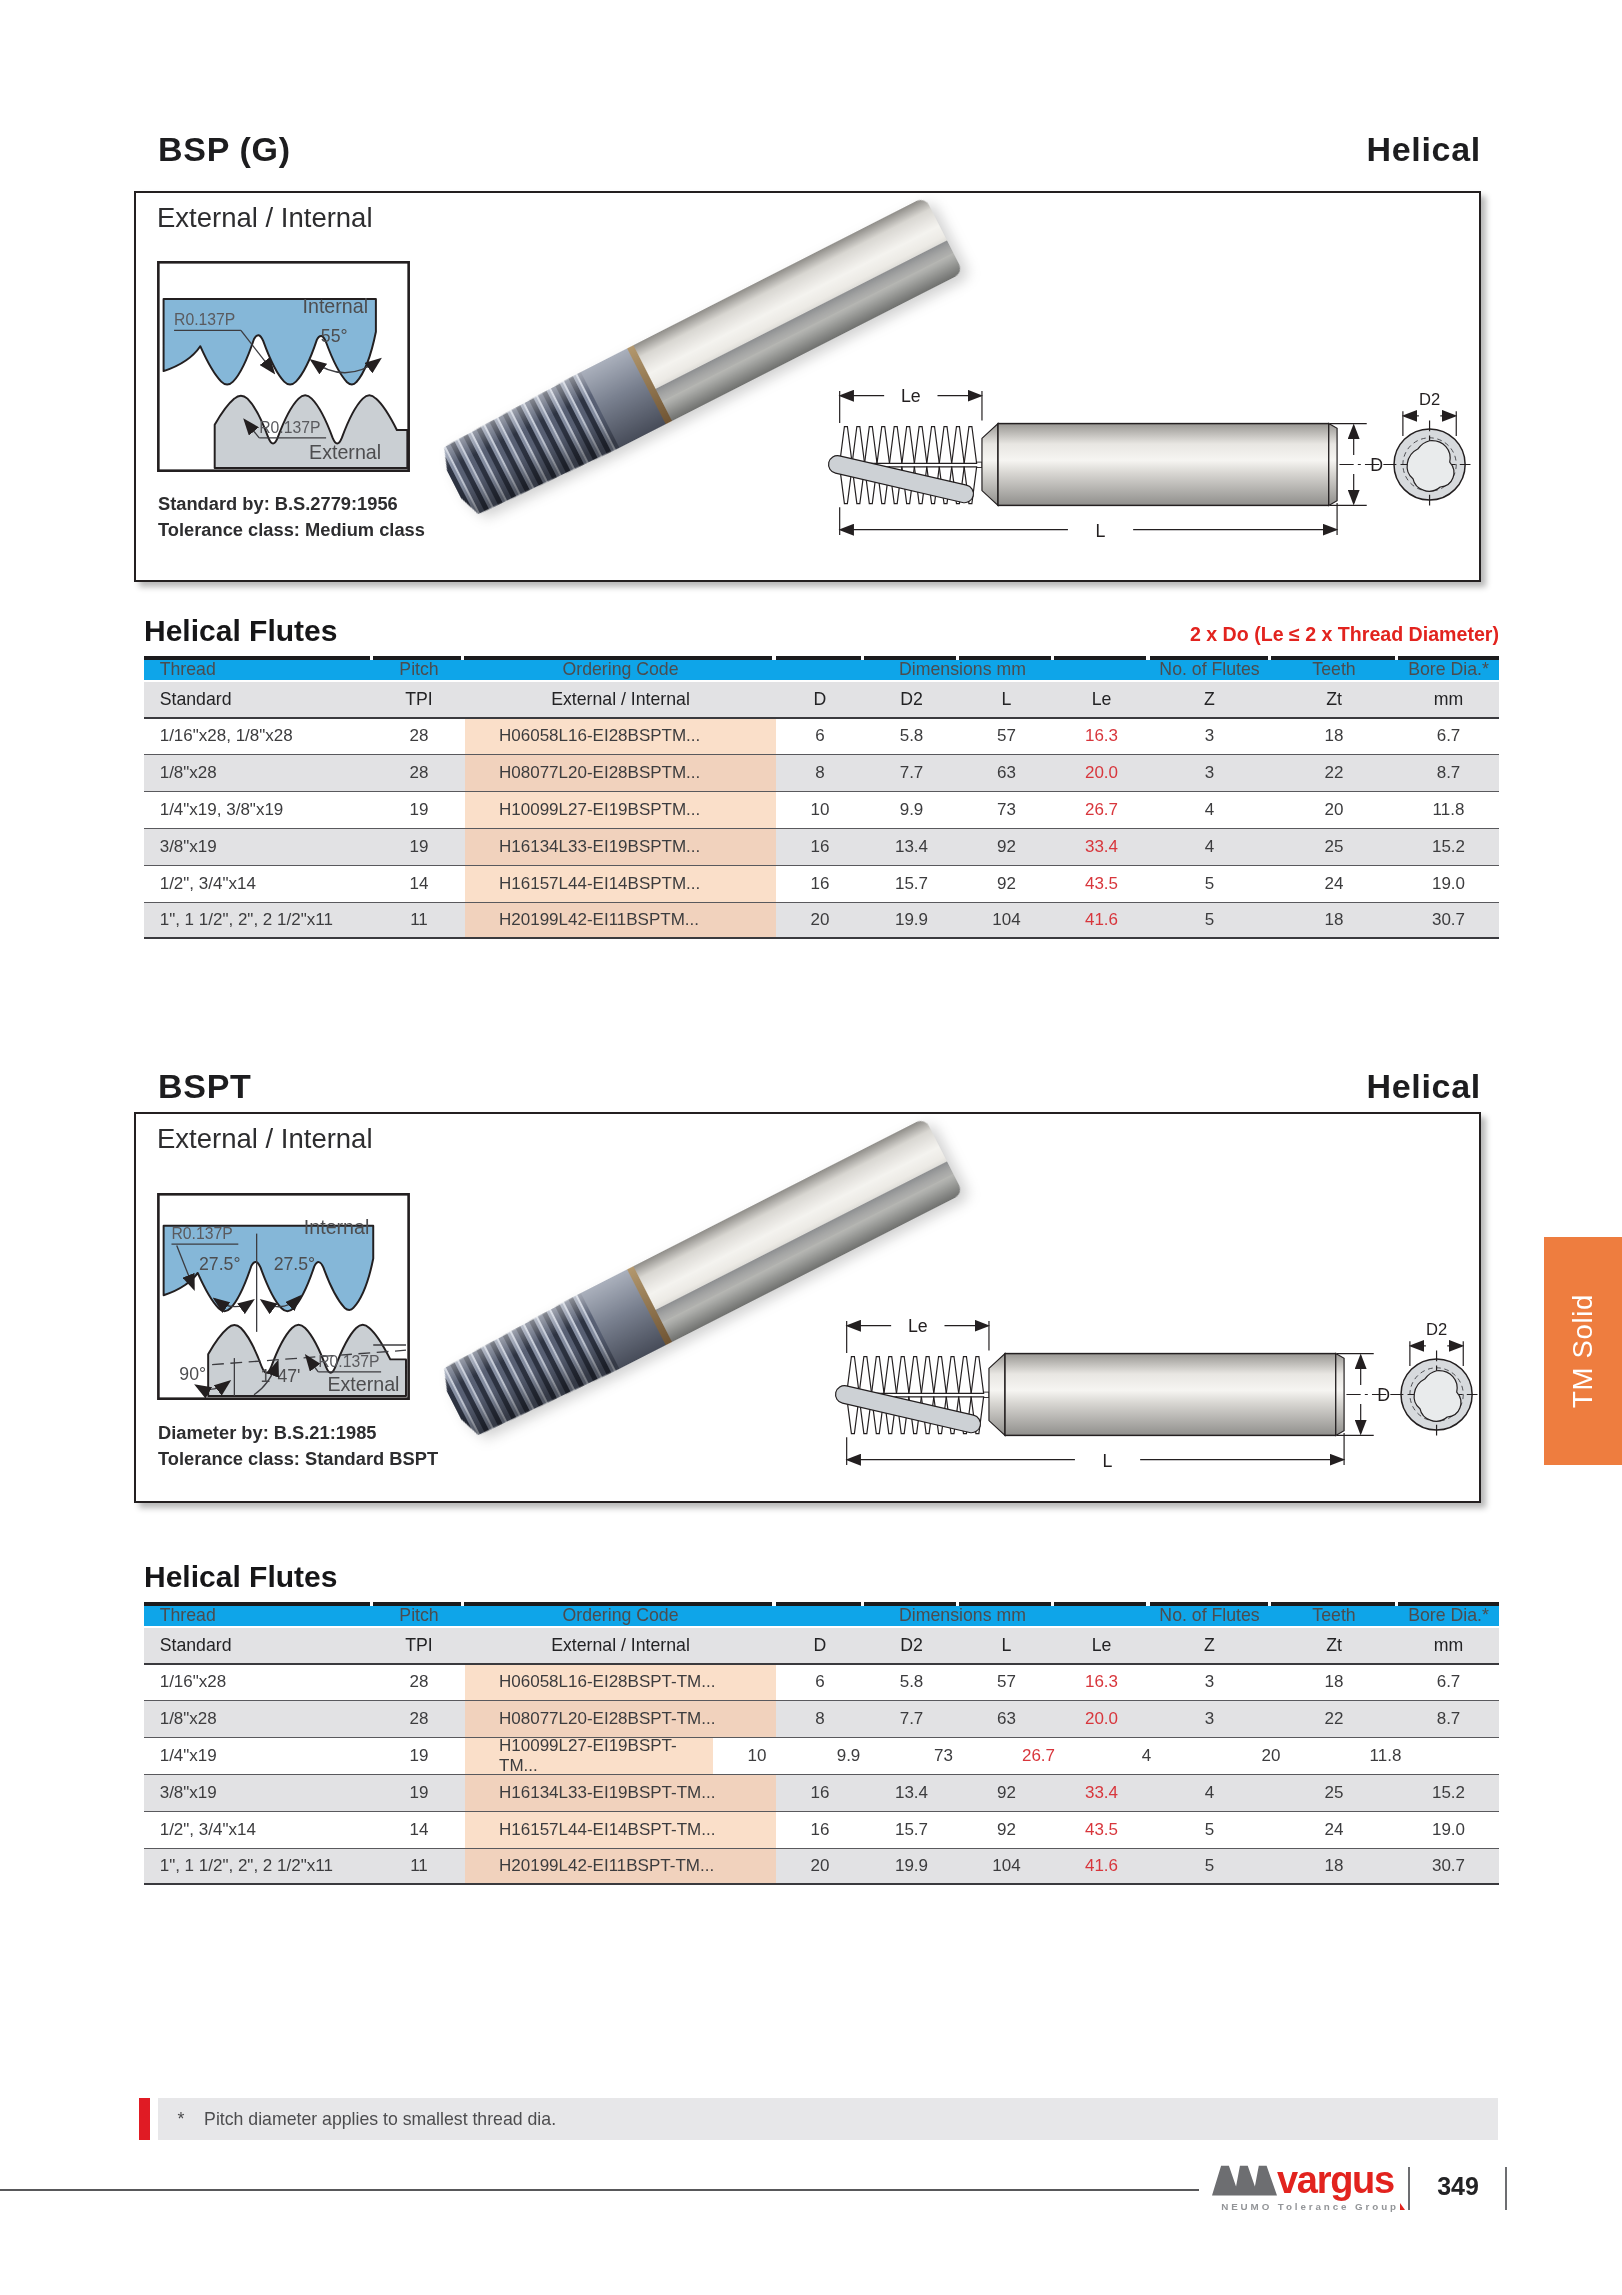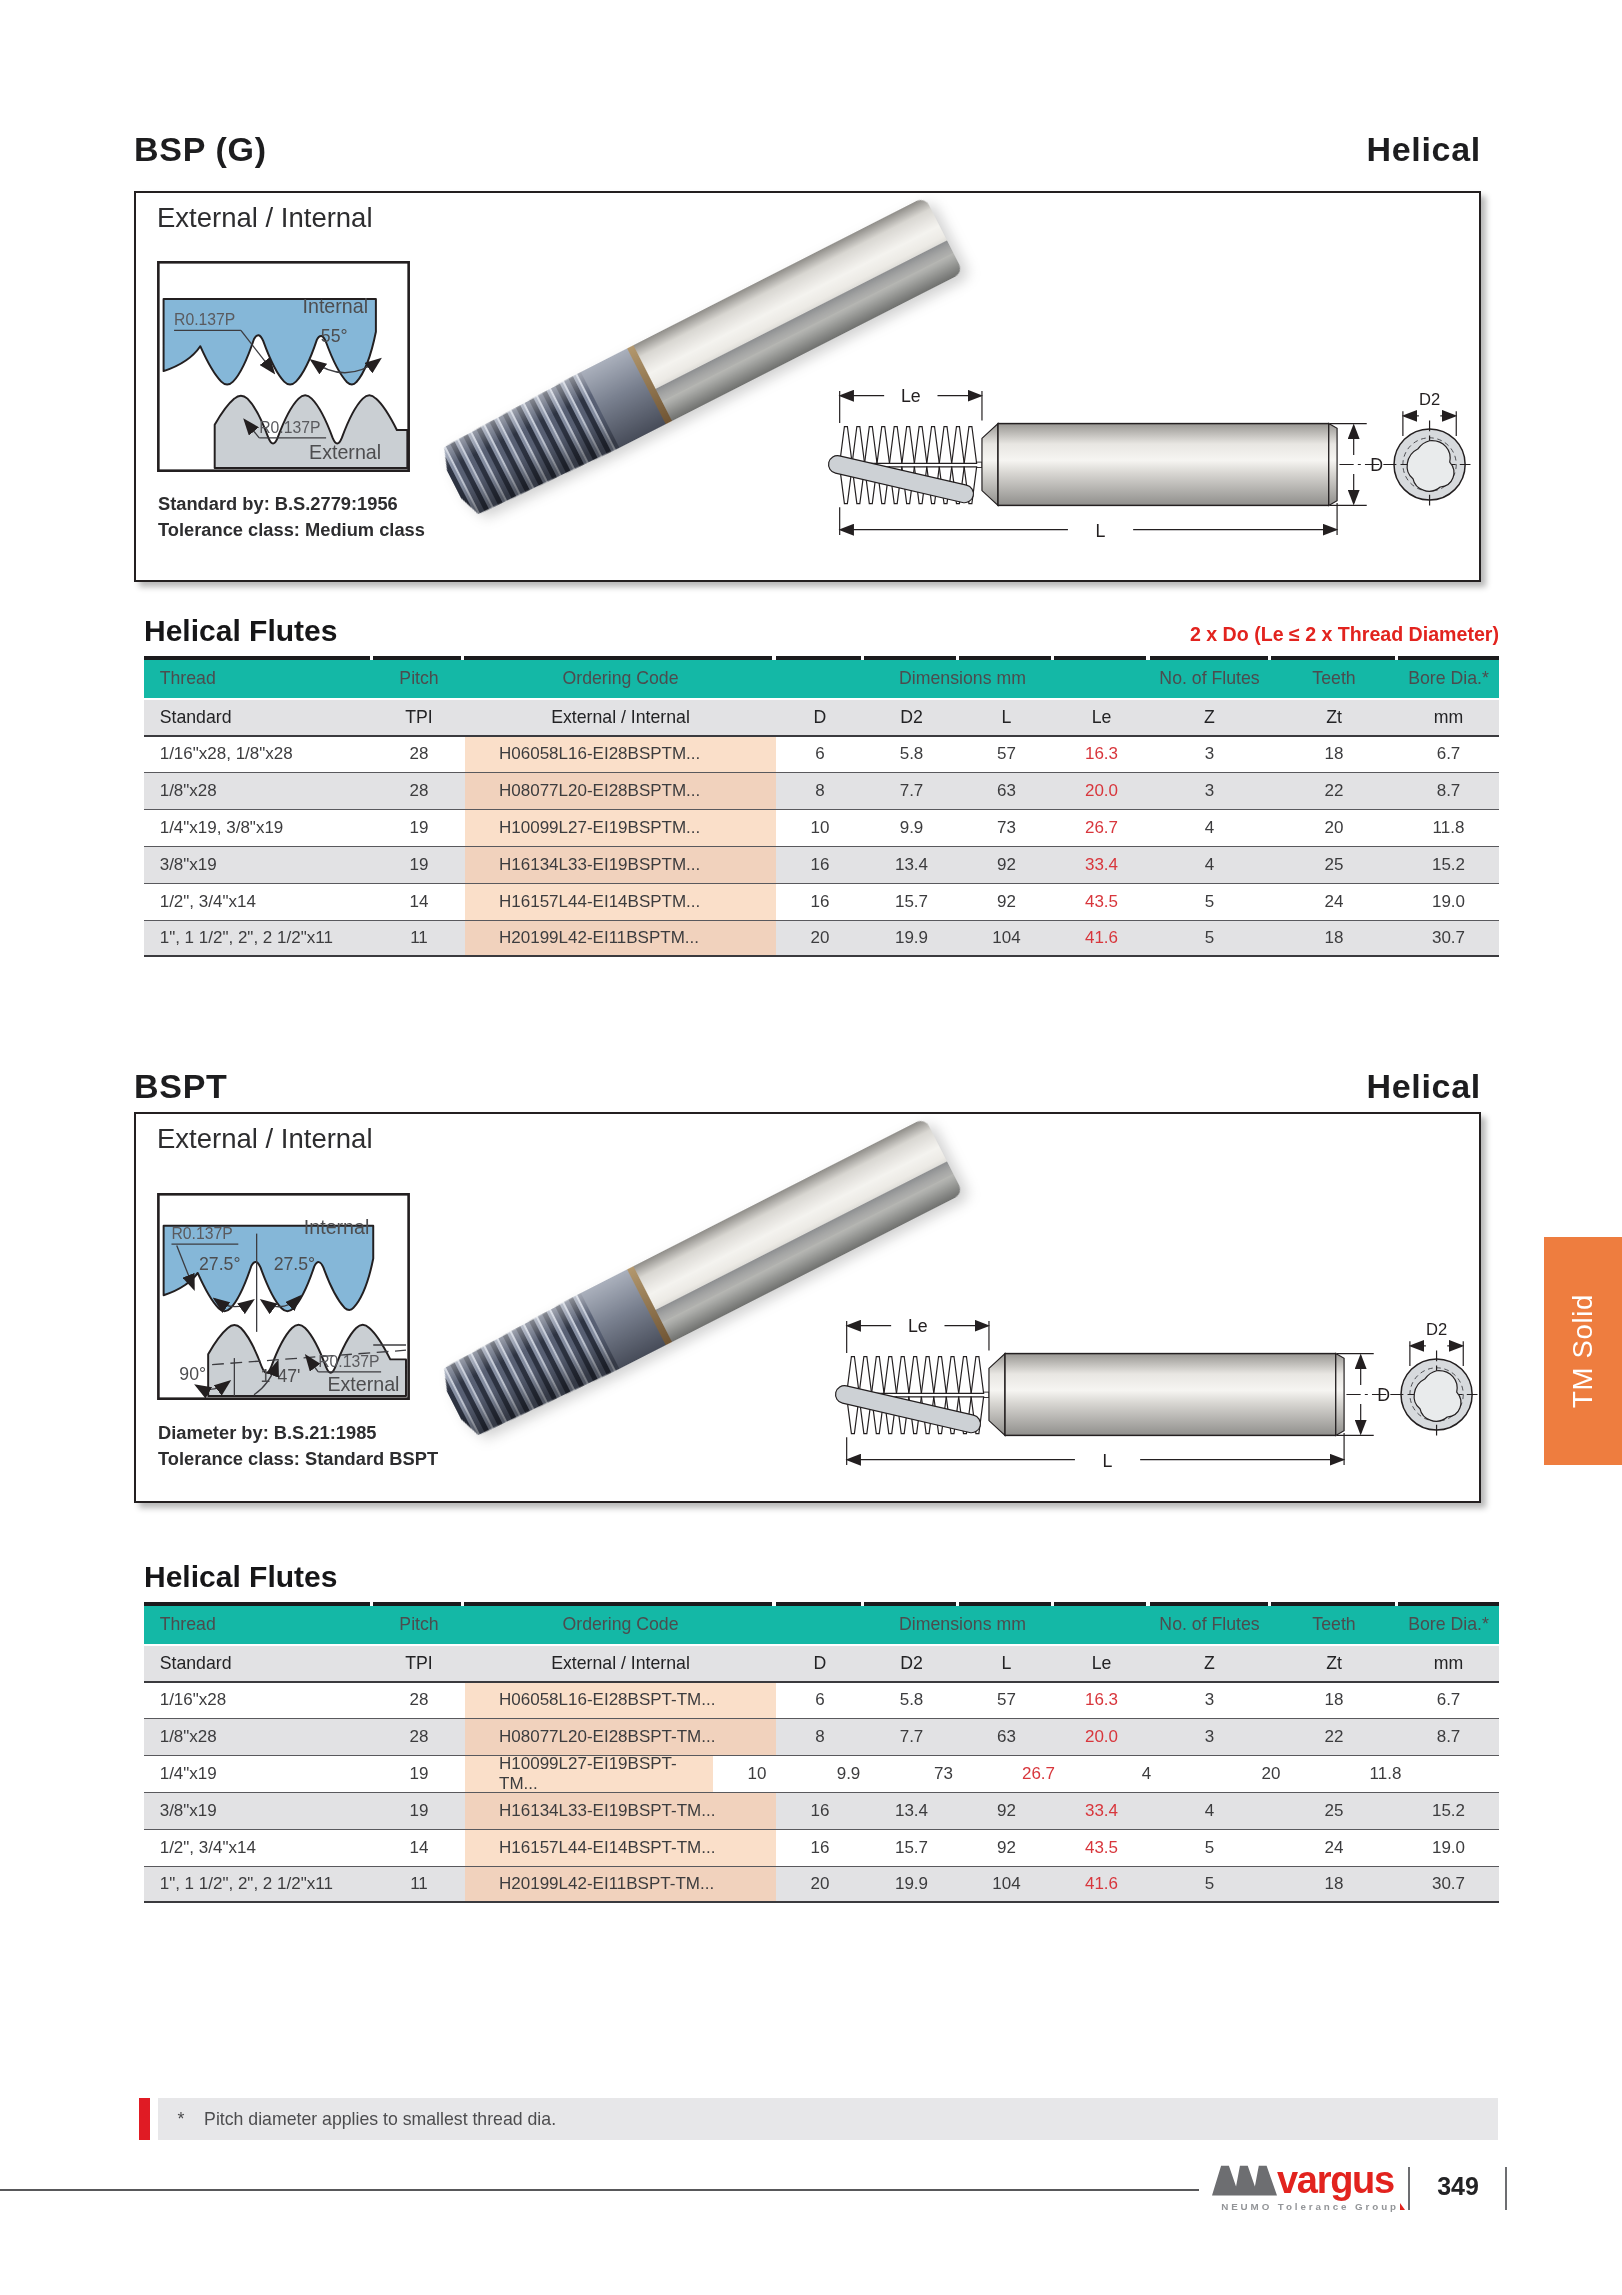--- a/index.html
+++ b/index.html
@@ -3,21 +3,21 @@
 <meta charset="utf-8">
 <style>
   html,body{margin:0;padding:0;background:#fff;}
   *{box-sizing:border-box;}
   .page{position:relative;width:1623px;height:2295px;background:#fff;overflow:hidden;
         font-family:"Liberation Sans",sans-serif;color:#231f20;}
   svg{font-family:"Liberation Sans",sans-serif;}
 
   
   .title-row{position:absolute;left:134px;width:1347px;display:flex;justify-content:space-between;align-items:flex-end;height:41px;}
-  .sec-title{font-size:34px;font-weight:bold;color:#1d1d1f;letter-spacing:0.7px;}
+  .sec-title{font-size:34px;font-weight:bold;color:#1d1d1f;letter-spacing:0.7px;margin-left:24px;}
 
   
   .panel{position:absolute;left:134px;width:1347px;height:391px;background:#fff;
          border:2px solid #231f20;box-shadow:4.6px 4.6px 5.9px rgba(0,0,0,.28);}
   .subtitle{position:absolute;left:21px;top:9.2px;font-size:27.5px;color:#2d2d2f;}
   .profile{position:absolute;left:21px;width:253px;}
   .p1 .profile{top:68px;height:211px;}
   .p2 .profile{top:79px;height:207px;}
   .defined{position:absolute;left:22px;font-size:18.3px;font-weight:bold;color:#2d2d2f;line-height:26px;}
   .p1 .defined{top:298px;}
@@ -46,21 +46,21 @@
   
   .heading-row{position:absolute;left:144px;width:1355px;height:41px;display:flex;justify-content:space-between;align-items:flex-end;}
   .flutes-h{font-size:30px;font-weight:bold;color:#161618;}
   .flutes-note{font-size:19.6px;font-weight:bold;color:#e2231e;padding-bottom:2px;}
 
   
   .ftable{position:absolute;left:144px;width:1355px;}
   .tbar{display:flex;height:3.9px;}
   .tseg{height:3.9px;background:#1b1b1d;}
   .trow{display:flex;width:1355px;}
-  .th1{height:38px;background:#14b8a6;}
+  .th1{height:20px;background:#0ea5e9;}
   .th2{height:37px;background:#e2e2e4;border-top:2px solid #fff;}
   .data{height:37px;border-top:1.3px solid #59595d;}
   .data.first{border-top:2px solid #3a3a3e;}
   .data.last{border-bottom:2px solid #3a3a3e;}
   .even{background:#fff;}
   .odd{background:#e2e2e4;}
   .tcell{display:flex;align-items:center;justify-content:center;height:100%;font-size:17px;color:#3c3c3e;}
   .th1 .tcell{color:#4c4c4e;font-size:17.7px;}
   .th2 .tcell{font-weight:normal;color:#232325;font-size:17.7px;}
   .left{justify-content:flex-start;padding-left:15.7px;}

